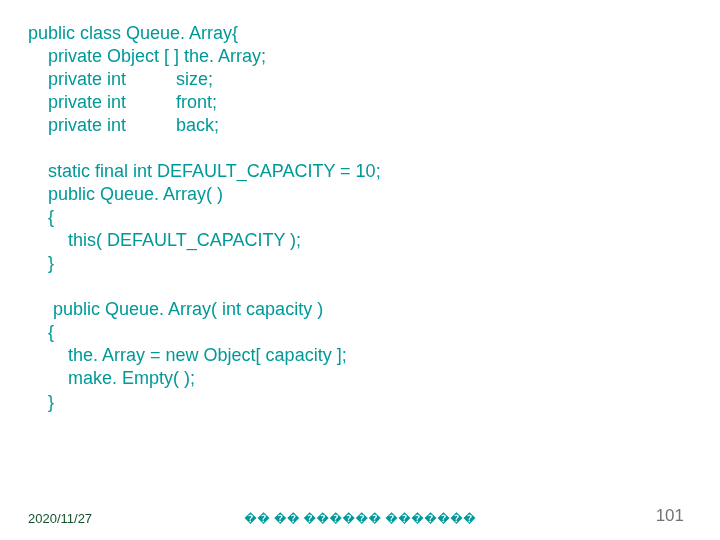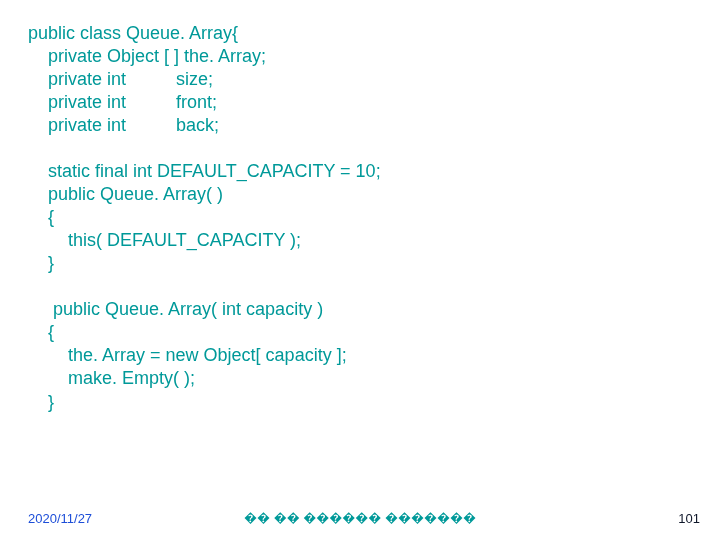--- a/index.html
+++ b/index.html
@@ -26,39 +26,39 @@
     line-height: 1.28;
     font-family: Arial, Helvetica, sans-serif;
     color: #009999;
     white-space: pre;
   }
   .footer-date {
     position: absolute;
     bottom: 14px;
     left: 28px;
     font-size: 13px;
-    color: #1d4ed8;
+    color: #14532d;
     font-family: Arial, Helvetica, sans-serif;
   }
   .footer-center {
     position: absolute;
     bottom: 14px;
     left: 0;
     right: 0;
     text-align: center;
     font-size: 13px;
     color: #009999;
     font-family: Arial, Helvetica, sans-serif;
   }
   .footer-page {
     position: absolute;
     bottom: 14px;
-    right: 20px;
-    font-size: 13px;
-    color: #0f172a;
+    right: 36px;
+    font-size: 17px;
+    color: #737373;
     font-family: Arial, Helvetica, sans-serif;
   }
 </style>
 </head>
 <body>
 
 <div class="slide">
 
   <div class="code-block"><span>public class Queue. Array{</span>
 <span>    private Object [ ] the. Array;</span>

